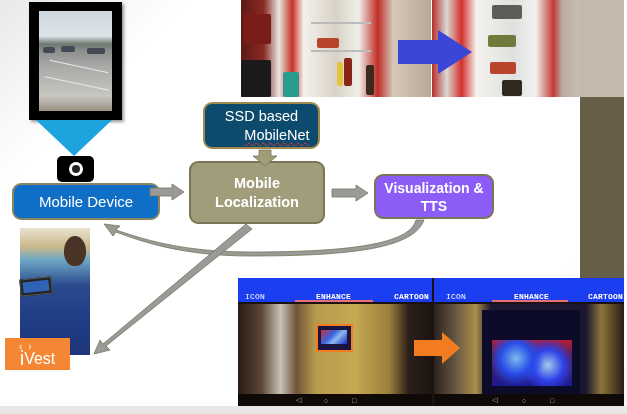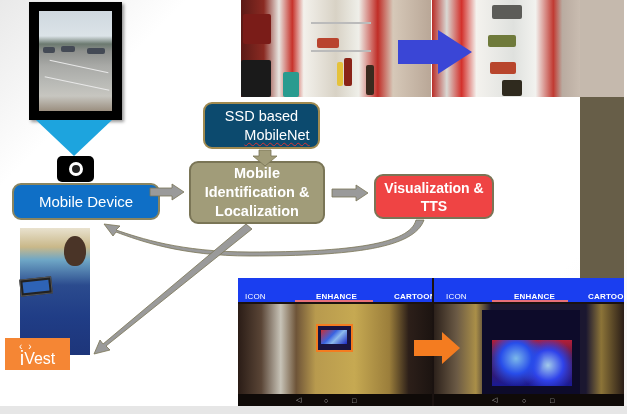--- a/index.html
+++ b/index.html
@@ -17,35 +17,35 @@
   .photo-street .lane { position:absolute; height:1px; background:#e8e8e8; transform:rotate(12deg); }
   
   .cone { left:36px; top:120px; width:0; height:0; border-left:38px solid transparent; border-right:38px solid transparent; border-top:36px solid #1da4de; }
   .camera { left:57px; top:156px; width:37px; height:26px; background:#000; border-radius:5px; display:flex; align-items:center; justify-content:center; }
   .camera .lens { width:14px; height:14px; border-radius:50%; border:3px solid #fff; box-sizing:border-box; background:#222; }
   .box { display:flex; align-items:center; justify-content:center; text-align:center; box-sizing:border-box; border-radius:9px; }
   .mobile-box { left:12px; top:183px; width:148px; height:37px; background:#0f6fc6; border:2px solid #8a8560; color:#fff; font-size:15px; }
   .ssd-box { left:203px; top:102px; width:117px; height:47px; background:#0c4a6e; border:2px solid #a08a50; color:#fff; font-size:14.5px; line-height:19px; flex-direction:column; }
   .ssd-box .mn { text-decoration: underline wavy #d33; text-underline-offset:2px; text-decoration-thickness:1px;padding-left:31px; }
   .obj-box { left:189px; top:161px; width:136px; height:63px; background:#a19c79; border:2px solid #7a7556; color:#fff; font-size:14.5px; font-weight:bold; line-height:19px; flex-direction:column; }
-  .vis-box { left:374px; top:174px; width:120px; height:45px; background:#ef4444; border:2px solid #7a7556; color:#fff; font-size:14px; font-weight:bold; line-height:18px; flex-direction:column; }
+  .vis-box { left:374px; top:174px; width:120px; height:45px; background:#8b5cf6; border:2px solid #7a7556; color:#fff; font-size:14px; font-weight:bold; line-height:18px; flex-direction:column; }
   
   .fridge1 { left:241px; top:0; width:190px; height:97px;
     background: linear-gradient(90deg, #5c1a16 0%, #8a2a22 12%, #e8e6e1 20%, #c7322a 27%, #f3f1ec 33%, #d8d2c5 50%, #efefe9 62%, #c02d27 72%, #d6c8b8 80%, #b9a797 100%); }
   .fridge1 .shelf { position:absolute; left:70px; width:60px; height:2px; background:#bbb; }
   .fridge1 .item { position:absolute; border-radius:2px; }
   .fridge2 { left:432px; top:0; width:148px; height:97px;
     background: linear-gradient(90deg, #b92d28 0%, #d9d9d4 10%, #d3312c 20%, #f4f2ee 30%, #dfe1de 55%, #f2f2ef 70%, #c13a32 82%, #b9aba0 88%, #c9bcb0 100%); }
   .fridge2 .item { position:absolute; border-radius:2px; }
   .fridge-strip { left:580px; top:0; width:44px; height:97px; background:#c5b9ad; }
   
   .phones { left:238px; top:278px; width:386px; height:128px; background:#1a1210; }
   .phone { position:absolute; top:0; height:128px; overflow:hidden; }
   .phone .tabbar { position:absolute; left:0; top:0; right:0; height:24px; background:#1a3ef0; }
-  .phone .tab { position:absolute; top:14px; font-size:8px; font-weight:bold; color:#fff; letter-spacing:0.2px; }
+  .phone .tab { position:absolute; top:14px; font-size:8px; font-weight:bold; color:#fff; letter-spacing:0.2px;font-family:Liberation Mono, monospace; }
   .phone .tab-underline { position:absolute; top:22px; height:2px; background:#e7707a; }
   .phone .screen { position:absolute; left:0; right:0; top:26px; bottom:10px; }
   .phone .navbar { position:absolute; left:0; right:0; bottom:0; height:12px; background:#0f0a08; }
   .phone .nav-ic { position:absolute; bottom:2px; color:#bbb; font-size:7px; }
   .screen1 { background: linear-gradient(90deg, #2a1c16 0%, #5a4536 12%, #c7c3b7 22%, #6e5438 30%, #b89a4e 40%, #c6a952 60%, #9b7e3b 78%, #2c1f19 88%, #1c1411 100%); }
   .screen2 { background: linear-gradient(90deg, #2c211b 0%, #6b5a45 12%, #aa8f48 22%, #1b1730 30%, #1b1730 80%, #8c7438 88%, #2a1d17 100%); }
   .tv-small { position:absolute; left:78px; top:20px; width:33px; height:24px; background:#1a1440; border:2px solid #f47c20; }
   .tv-small::after { content:""; position:absolute; left:3px; top:4px; width:26px; height:14px; background:linear-gradient(135deg,#d33 0%, #3d6cf2 40%, #9cf 60%, #1c2bd0 100%); opacity:0.9; }
   .tv-big { position:absolute; left:48px; top:6px; width:98px; height:84px; background:#0d0b2a; }
   .tv-big::after { content:""; position:absolute; left:10px; top:30px; width:80px; height:46px; background: radial-gradient(circle at 30% 40%, #8cf 0%, #2a54ff 25%, transparent 45%), radial-gradient(circle at 70% 55%, #b3e0ff 0%, #3348ff 25%, transparent 45%), linear-gradient(180deg, #c6213a 0%, #5a1a4c 40%, #1b1ca0 100%); opacity:0.9; }
@@ -102,21 +102,20 @@
 
 <div class="abs box mobile-box">
   <span>Mobile Device</span>
 </div>
 <div class="abs box ssd-box">
   <span>SSD based</span>
   <span class="mn">MobileNet</span>
 </div>
 <div class="abs box obj-box">
   <span>Mobile</span>
-  <span>Identification &amp;</span>
   <span>Localization</span>
 </div>
 <div class="abs box vis-box">
   <span>Visualization &amp;</span>
   <span>TTS</span>
 </div>
 
 <div class="abs person">
   <div class="head"></div>
   <div class="tablet"></div>

